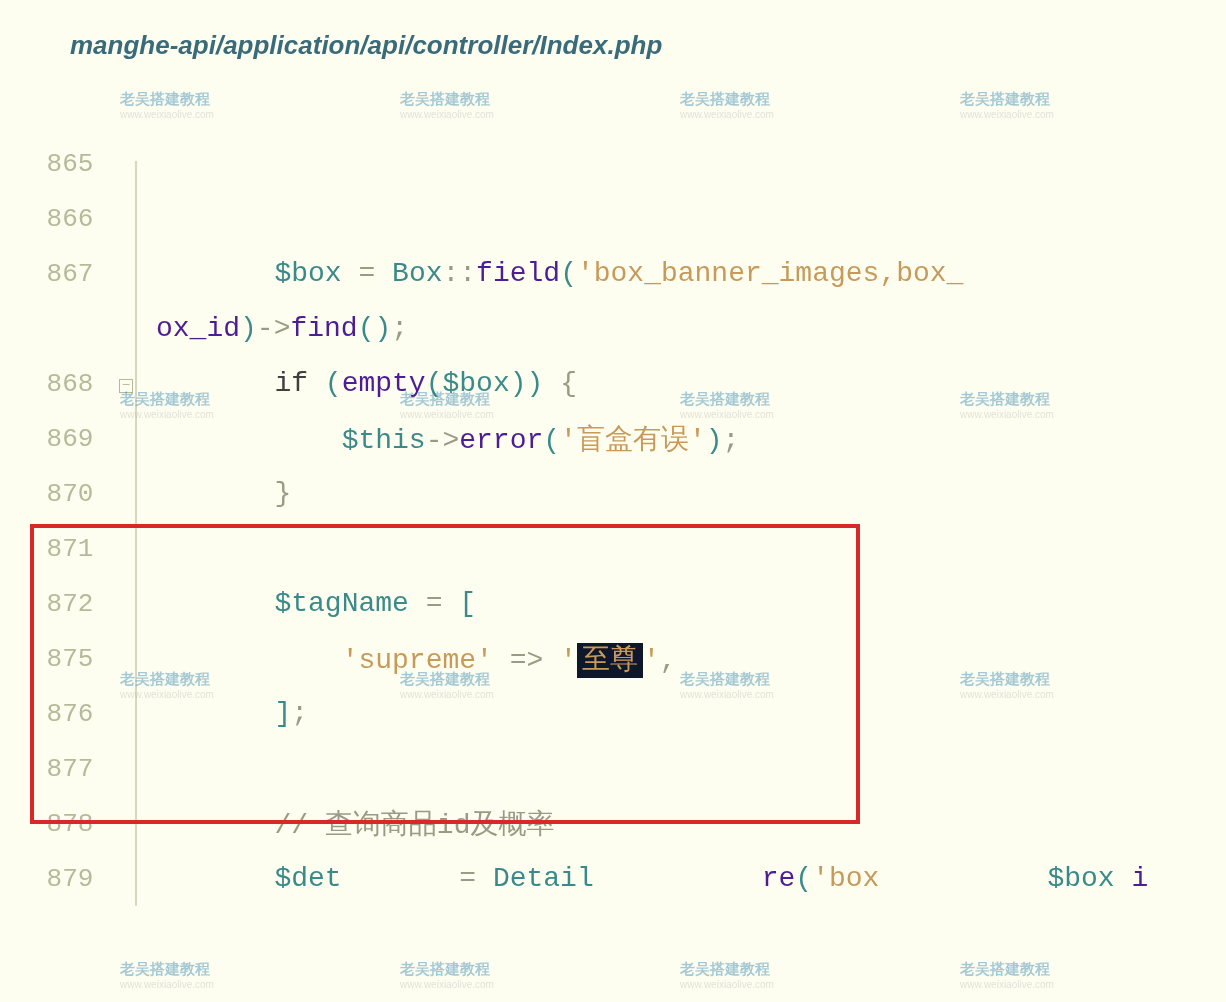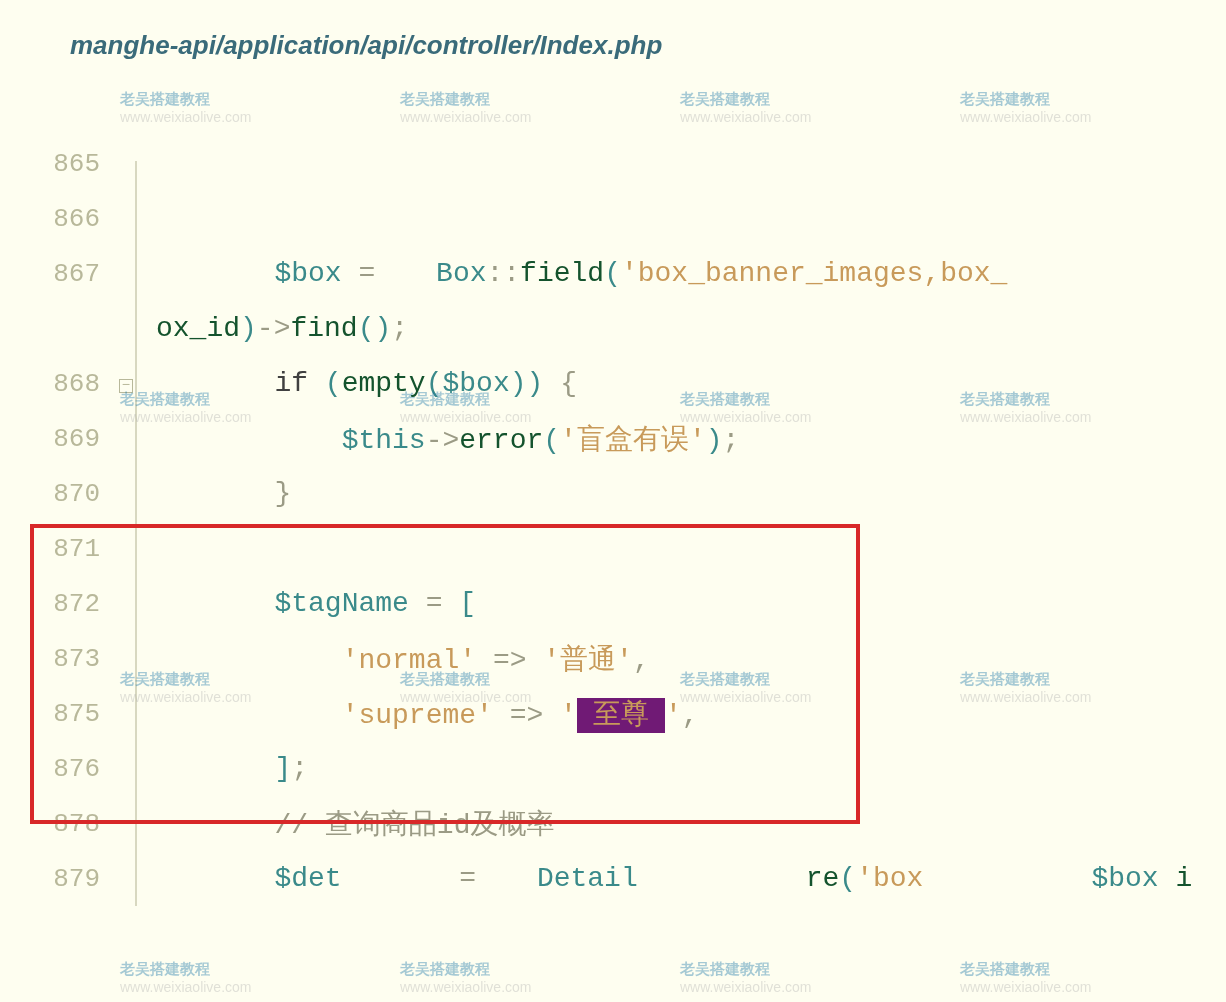--- a/index.html
+++ b/index.html
@@ -29,21 +29,21 @@
     }
     .code-line {
       display: flex;
       height: 55px;
       align-items: center;
       font-size: 28px;
       position: relative;
     }
     .line-number {
       width: 72px;
-      text-align: right;
+      text-align: center;
       color: #b8b89a;
       font-size: 26px;
       padding-right: 12px;
       user-select: none;
     }
     .gutter {
       width: 28px;
       position: relative;
       color: #b8b89a;
       font-size: 22px;
@@ -68,32 +68,32 @@
       position: absolute;
       width: 2px;
       background-color: #d8d8c0;
       top: 80px;
       bottom: 0;
       left: 135px;
     }
     .comment { color: #9b9b85; }
     .variable { color: #3a8a8a; }
     .keyword { color: #404040; font-weight: 500; }
-    .class-name { color: #3a8a8a; margin-left: 44px; }
+    .class-name { color: #3a8a8a; }
     .operator { color: #9b9b85; }
-    .method { color: #14532d; }
+    .method { color: #4c1d95; }
     .punct { color: #9b9b85; }
     .string { color: #c89a5a; }
     .arrow { color: #9b9b85; }
     .paren { color: #3a8a8a; }
     .brace { color: #9b9b85; }
     .bracket { color: #3a8a8a; }
     .highlighted {
-      background-color: #701a75;
-      padding: 2px 16px;
+      background-color: #0f172a;
+      padding: 2px 5px;
     }
     .red-box {
       position: absolute;
       border: 4px solid #d82828;
       left: 30px;
       top: 443px;
       width: 830px;
       height: 300px;
       pointer-events: none;
     }
@@ -104,21 +104,21 @@
       user-select: none;
       opacity: 0.35;
     }
     .watermark .wm-title {
       color: #0369a1;
       font-size: 15px;
       font-weight: bold;
     }
     .watermark .wm-url {
       color: #aaa;
-      font-size: 14px;
+      font-size: 10px;
     }
     .continuation {
       padding-left: 16px;
       text-align: right;
     }
   </style>
 </head>
 <body>
 
 <div class="file-path">manghe-api/application/api/controller/Index.php</div>
@@ -169,33 +169,33 @@
         <div class="line-number">871</div>
         <div class="gutter"></div>
         <div class="code-content"></div>
       </div>
       <div class="code-line">
         <div class="line-number">872</div>
         <div class="gutter"></div>
         <div class="code-content">        <span class="variable">$tagName</span> <span class="operator">=</span> <span class="bracket">[</span></div>
       </div>
       <div class="code-line">
-        <div class="line-number">873</div>
-        <div class="gutter"></div>
-        <div class="code-content">            <span class="string">'normal'</span> <span class="operator">=&gt;</span> <span class="string">'普通'</span><span class="punct">,</span></div>
-      </div>
-      <div class="code-line">
         <div class="line-number">875</div>
         <div class="gutter"></div>
         <div class="code-content">            <span class="string">'supreme'</span> <span class="operator">=&gt;</span> <span class="string">'<span class="highlighted">至尊</span>'</span><span class="punct">,</span></div>
       </div>
       <div class="code-line">
         <div class="line-number">876</div>
         <div class="gutter"></div>
         <div class="code-content">        <span class="bracket">]</span><span class="punct">;</span></div>
+      </div>
+      <div class="code-line">
+        <div class="line-number">877</div>
+        <div class="gutter"></div>
+        <div class="code-content"></div>
       </div>
       <div class="code-line">
         <div class="line-number">878</div>
         <div class="gutter"></div>
         <div class="code-content">        <span class="comment">// 查询商品id及概率</span></div>
       </div>
       <div class="code-line">
         <div class="line-number">879</div>
         <div class="gutter"></div>
         <div class="code-content">        <span class="variable">$det</span>       <span class="operator">=</span> <span class="class-name">Detail</span>          <span class="method">re</span><span class="paren">(</span><span class="string">'box</span>          <span class="variable">$box</span> <span class="method">i</span></div>

